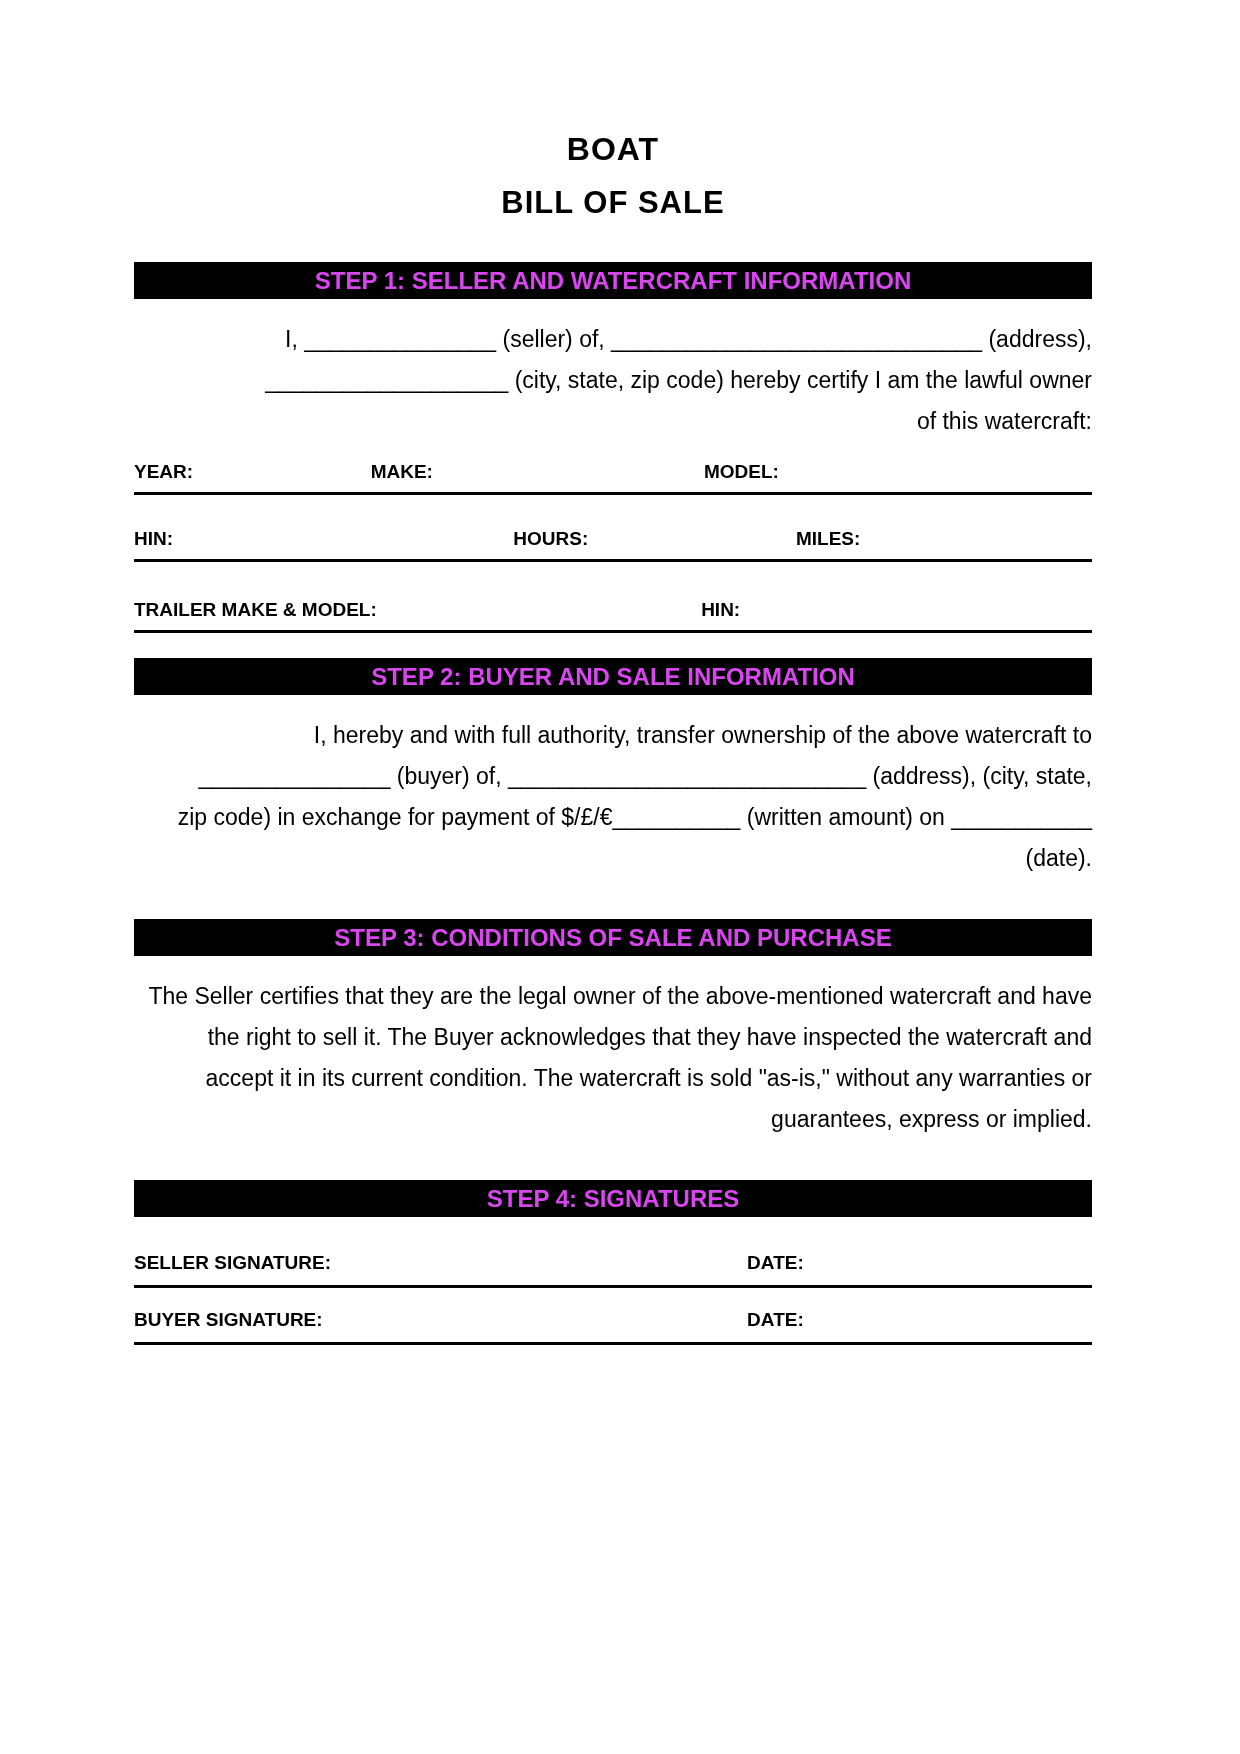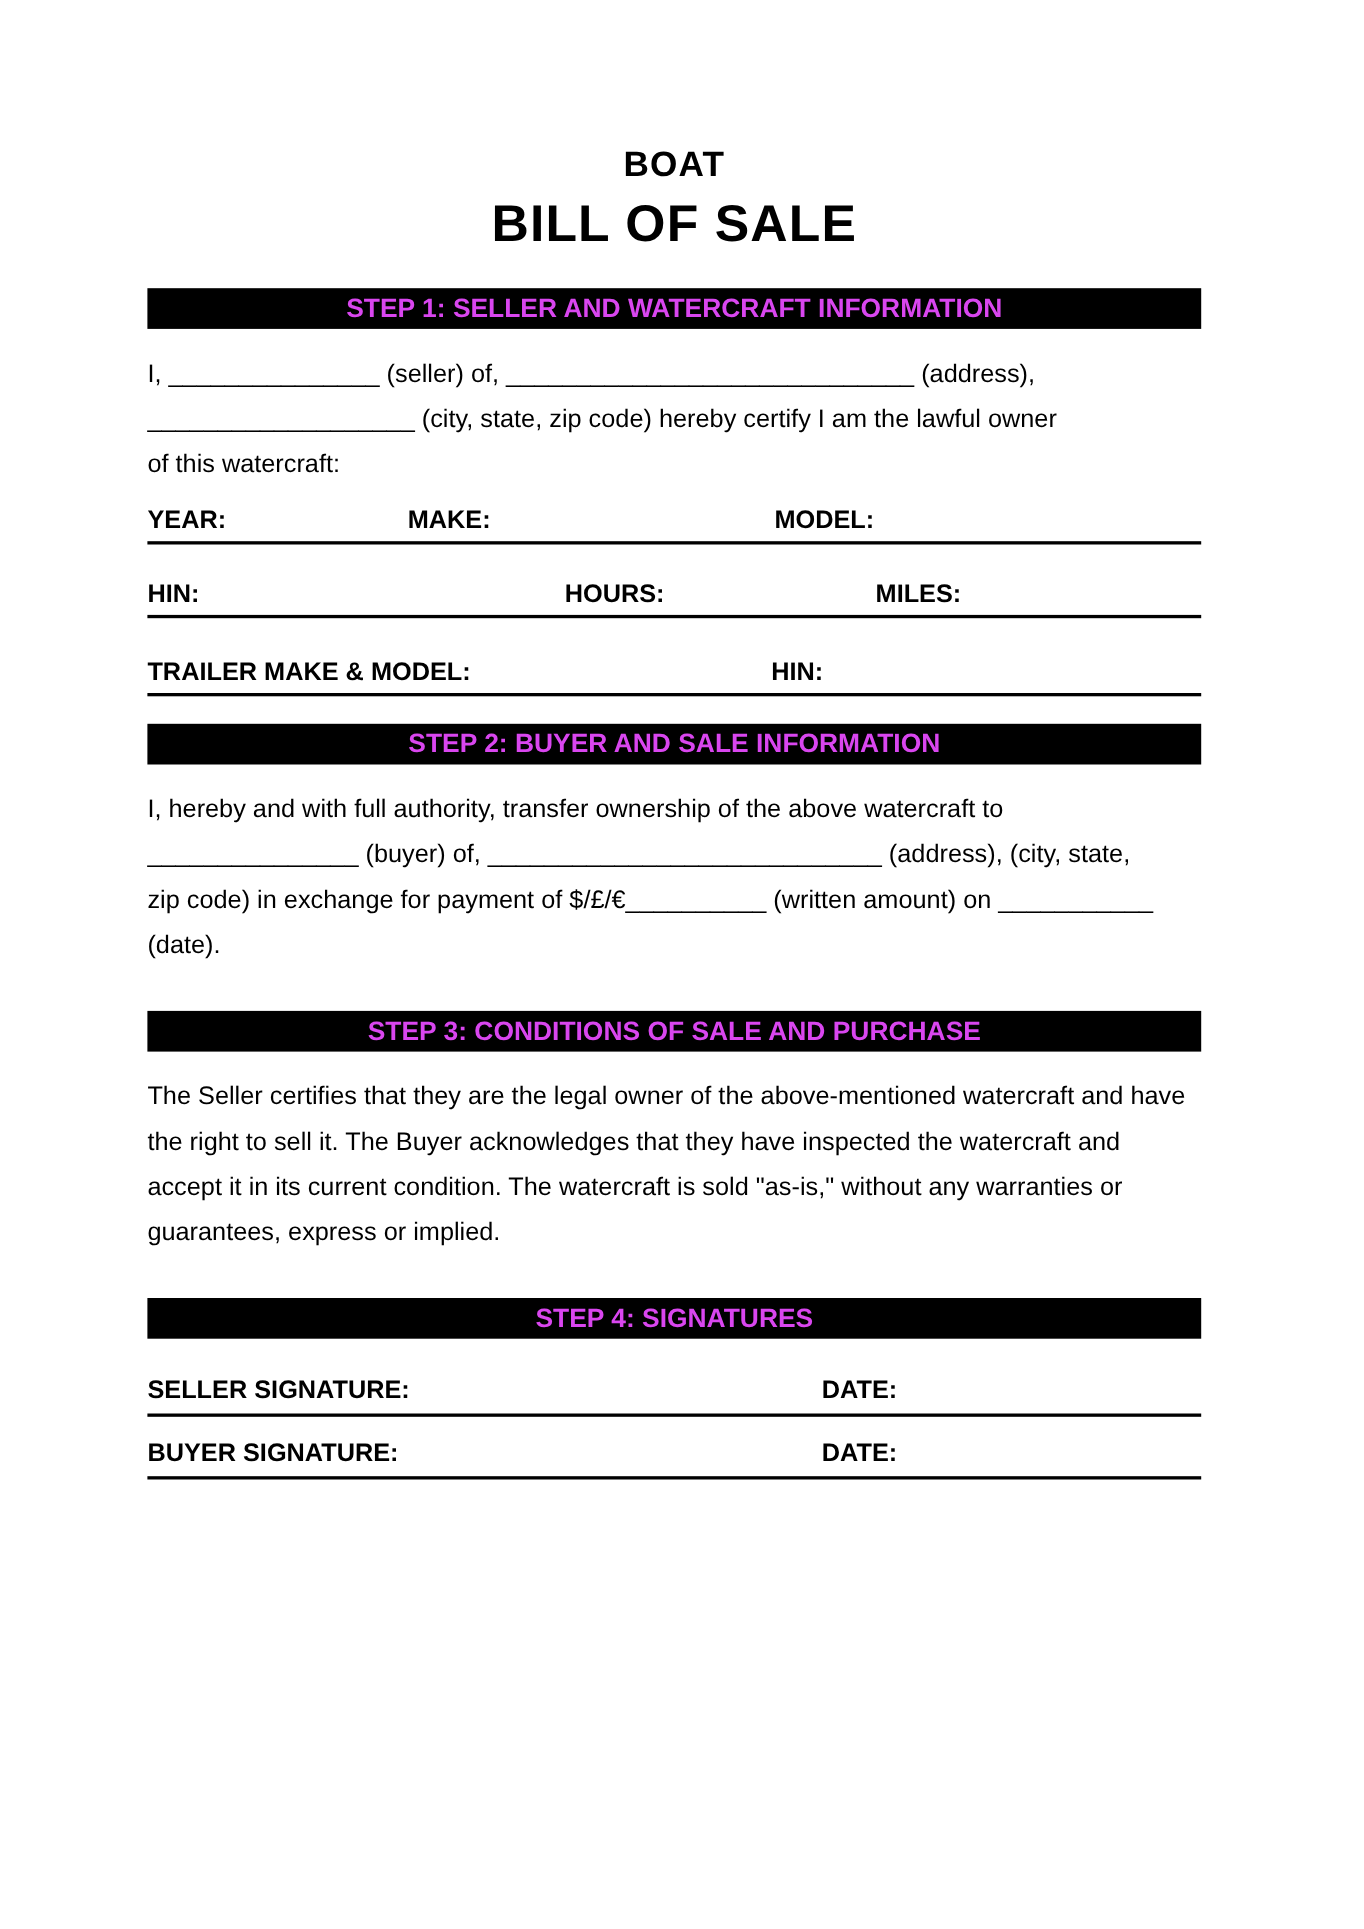--- a/index.html
+++ b/index.html
@@ -23,43 +23,43 @@
     margin-top: 132px;
     text-align: center;
     font-size: 32px;
     line-height: 34px;
     font-weight: bold;
     letter-spacing: 1px;
   }
   .doc-title {
     margin-top: 12px;
     text-align: center;
-    font-size: 47px;
+    font-size: 31px;
     line-height: 50px;
     font-weight: bold;
     letter-spacing: 1px;
   }
   .section-bar {
     margin-top: 34px;
     background: #000000;
     color: #d946ef;
     height: 37px;
     line-height: 37px;
     text-align: center;
     font-weight: bold;
     font-size: 24px;
   }
   .section-bar.mt25 { margin-top: 25px; }
   .section-bar.mt24 { margin-top: 40px; }
-  .para { margin-top: 20px; font-size: 23px; }
+  .para { margin-top: 20px; font-size: 23px; text-align: right; }
   .pline { line-height: 41px; white-space: nowrap; }
   .field-row {
     position: relative;
     height: 28px;
-    font-size: 23px;
+    font-size: 19px;
     font-weight: bold;
   }
   .field-row.mt16 { margin-top: 16px; }
   .field-row.mt30 { margin-top: 30px; }
   .field-row.mt34 { margin-top: 34px; }
   .field-row.mt32 { margin-top: 32px; }
   .field-row.mt18 { margin-top: 18px; }
   .flabel { position: absolute; top: 0; white-space: nowrap; line-height: 28px; }
   .frule {
     margin-top: 6px;

